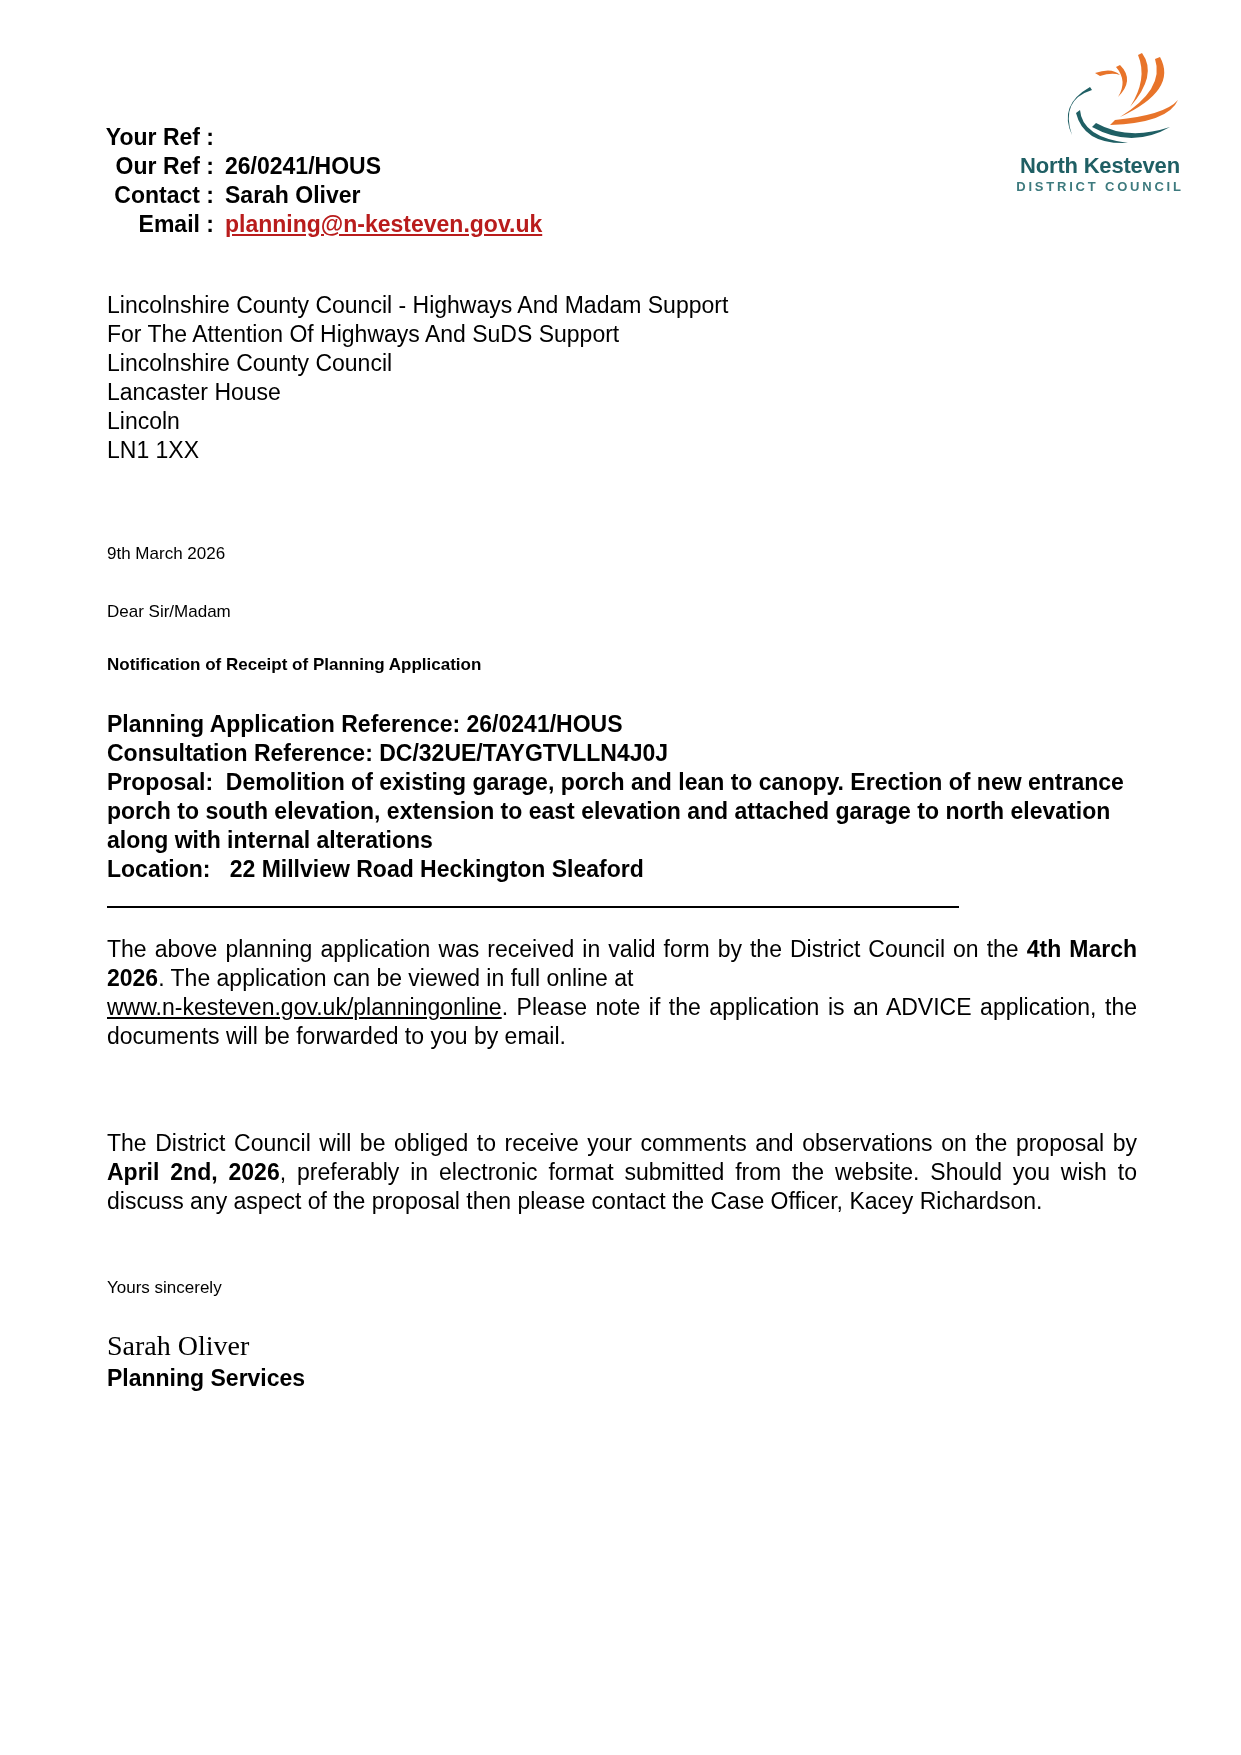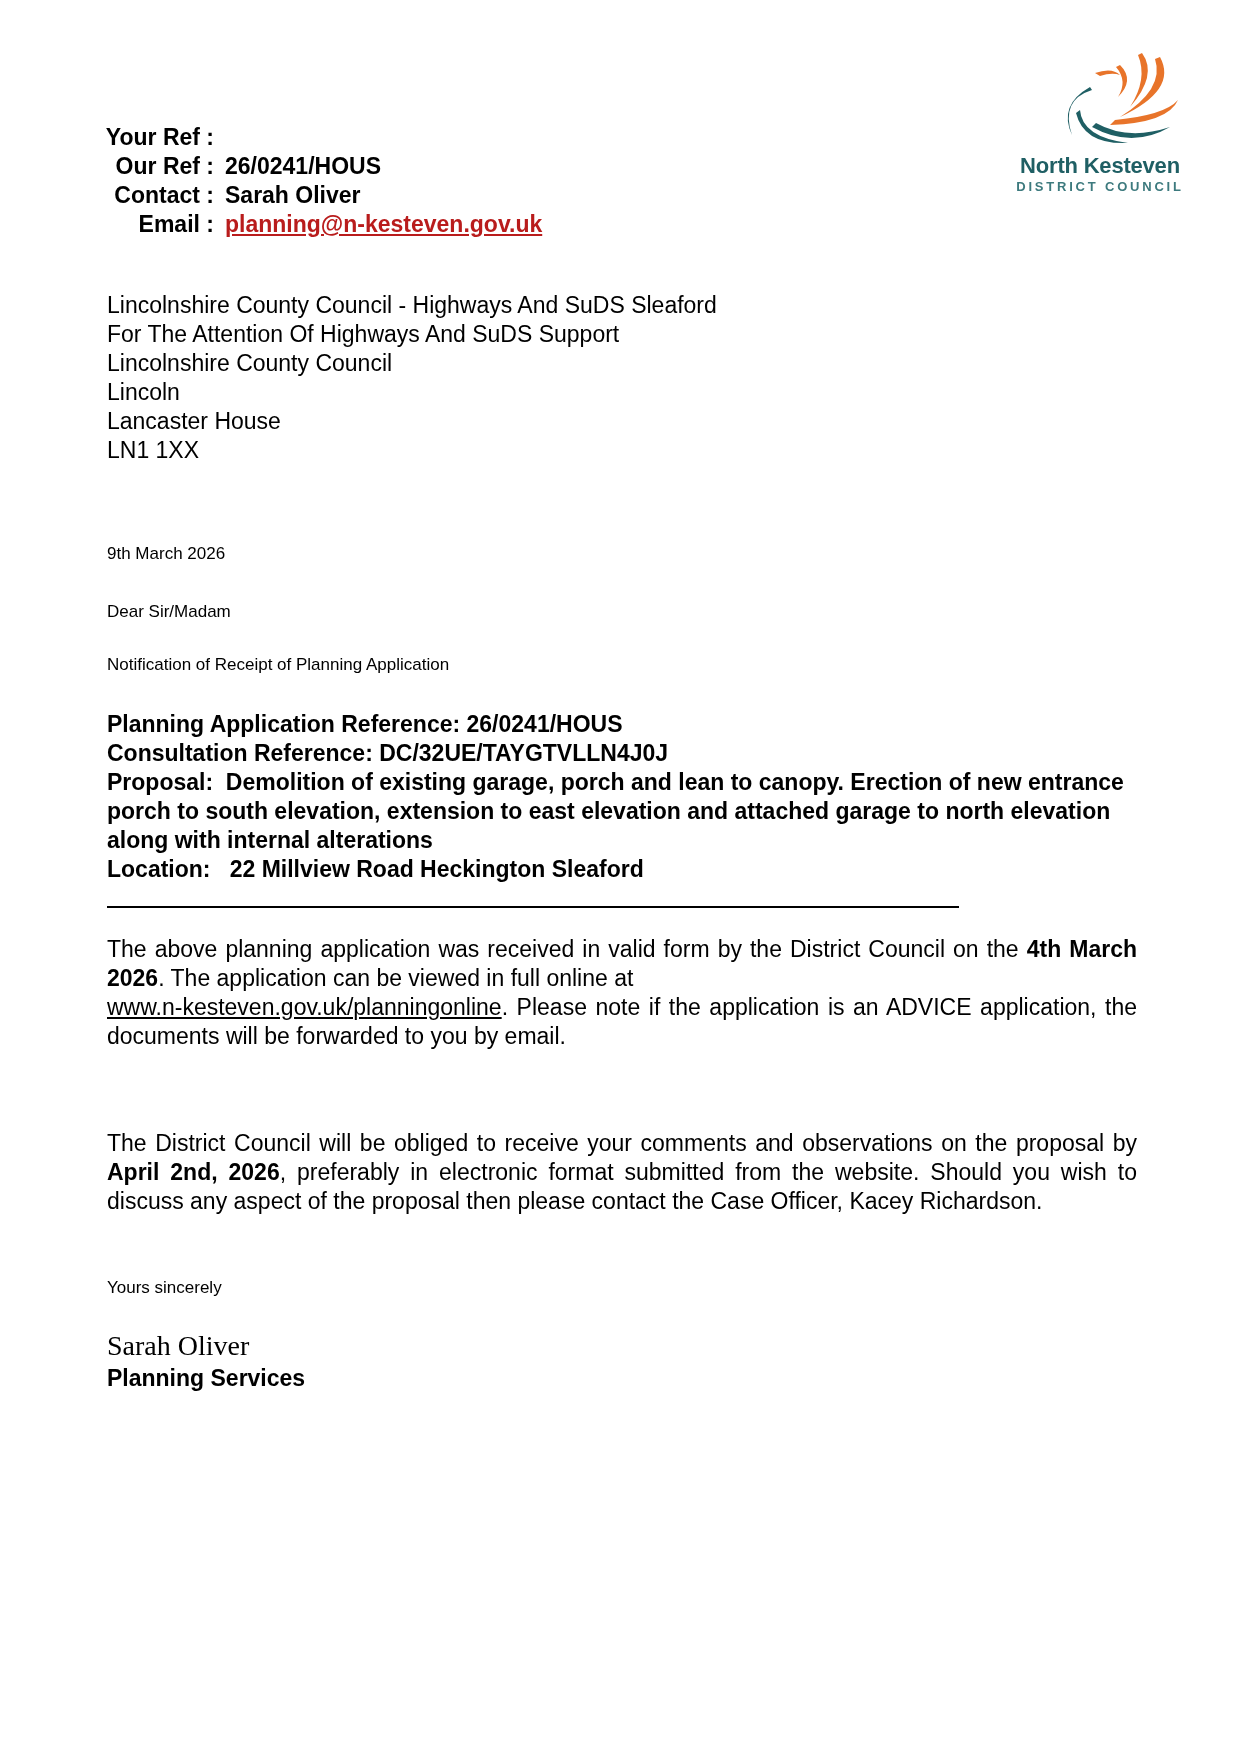--- a/index.html
+++ b/index.html
@@ -11,21 +11,21 @@
   .ref-label { width: 125px; text-align: right; padding-right: 11px; box-sizing: border-box; }
   .ref-value a { color: #b91c1c; text-decoration: underline; }
   .logo { left: 1000px; top: 45px; width: 200px; height: 160px; }
   .logo-title { position: absolute; left: 0; top: 108px; width: 200px; text-align: center;
                 font-weight: bold; font-size: 22px; color: #1f5f64; letter-spacing: -0.2px; }
   .logo-sub { position: absolute; left: 0; top: 134px; width: 200px; text-align: center;
               font-size: 13px; color: #3d7a7e; letter-spacing: 2.8px; font-weight: bold; }
   .addr { left: 107px; top: 291px; font-size: 23px; line-height: 29px; }
   .line { white-space: nowrap; }
   .t23 { font-size: 17px; line-height: 29px; }
-  .bold { font-weight: normal; }
+  .bold { font-weight: bold; }
   .details { left: 107px; top: 710px; font-size: 23px; line-height: 29px; width: 1030px; font-weight: bold; }
   .rule { left: 107px; top: 906px; width: 852px; height: 2px; background: #000; }
   .para { left: 107px; width: 1030px; font-size: 23px; line-height: 29px; text-align: justify; }
   .para a { color: #000; text-decoration: underline; }
   .sig-name { left: 107px; top: 1330px; font-family: "Liberation Serif", serif; font-size: 28px; line-height: 32px; }
   .sig-title { left: 107px; top: 1364px; font-size: 23px; line-height: 29px; font-weight: bold; }
 </style>
 </head>
 <body>
 
@@ -59,25 +59,25 @@
 
     <path d="M92 45 Q60 55 72 90 Q58 60 90 42 Z" fill="#1f5f64"></path>
     <path d="M80 65 Q82 92 128 98 Q84 100 76 68 Z" fill="#1f5f64"></path>
     <path d="M96 78 Q128 96 170 82 Q132 104 92 82 Z" fill="#1f5f64"></path>
   </svg>
   <div class="logo-title">North Kesteven</div>
   <div class="logo-sub">DISTRICT COUNCIL</div>
 </div>
 
 <div class="abs addr">
-  <div class="line">Lincolnshire County Council - Highways And SuDS Sleaford</div>
+  <div class="line">Lincolnshire County Council - Highways And Madam Support</div>
   <div class="line">For The Attention Of Highways And SuDS Support</div>
   <div class="line">Lincolnshire County Council</div>
+  <div class="line">Lancaster House</div>
   <div class="line">Lincoln</div>
-  <div class="line">Lancaster House</div>
   <div class="line">LN1 1XX</div>
 </div>
 
 <div class="abs t23" style="left:107px; top:539px;">9th March 2026</div>
 
 <div class="abs t23" style="left:107px; top:597px;">Dear Sir/Madam</div>
 
 <div class="abs t23 bold" style="left:107px; top:650px;">Notification of Receipt of Planning Application</div>
 
 <div class="abs details">

